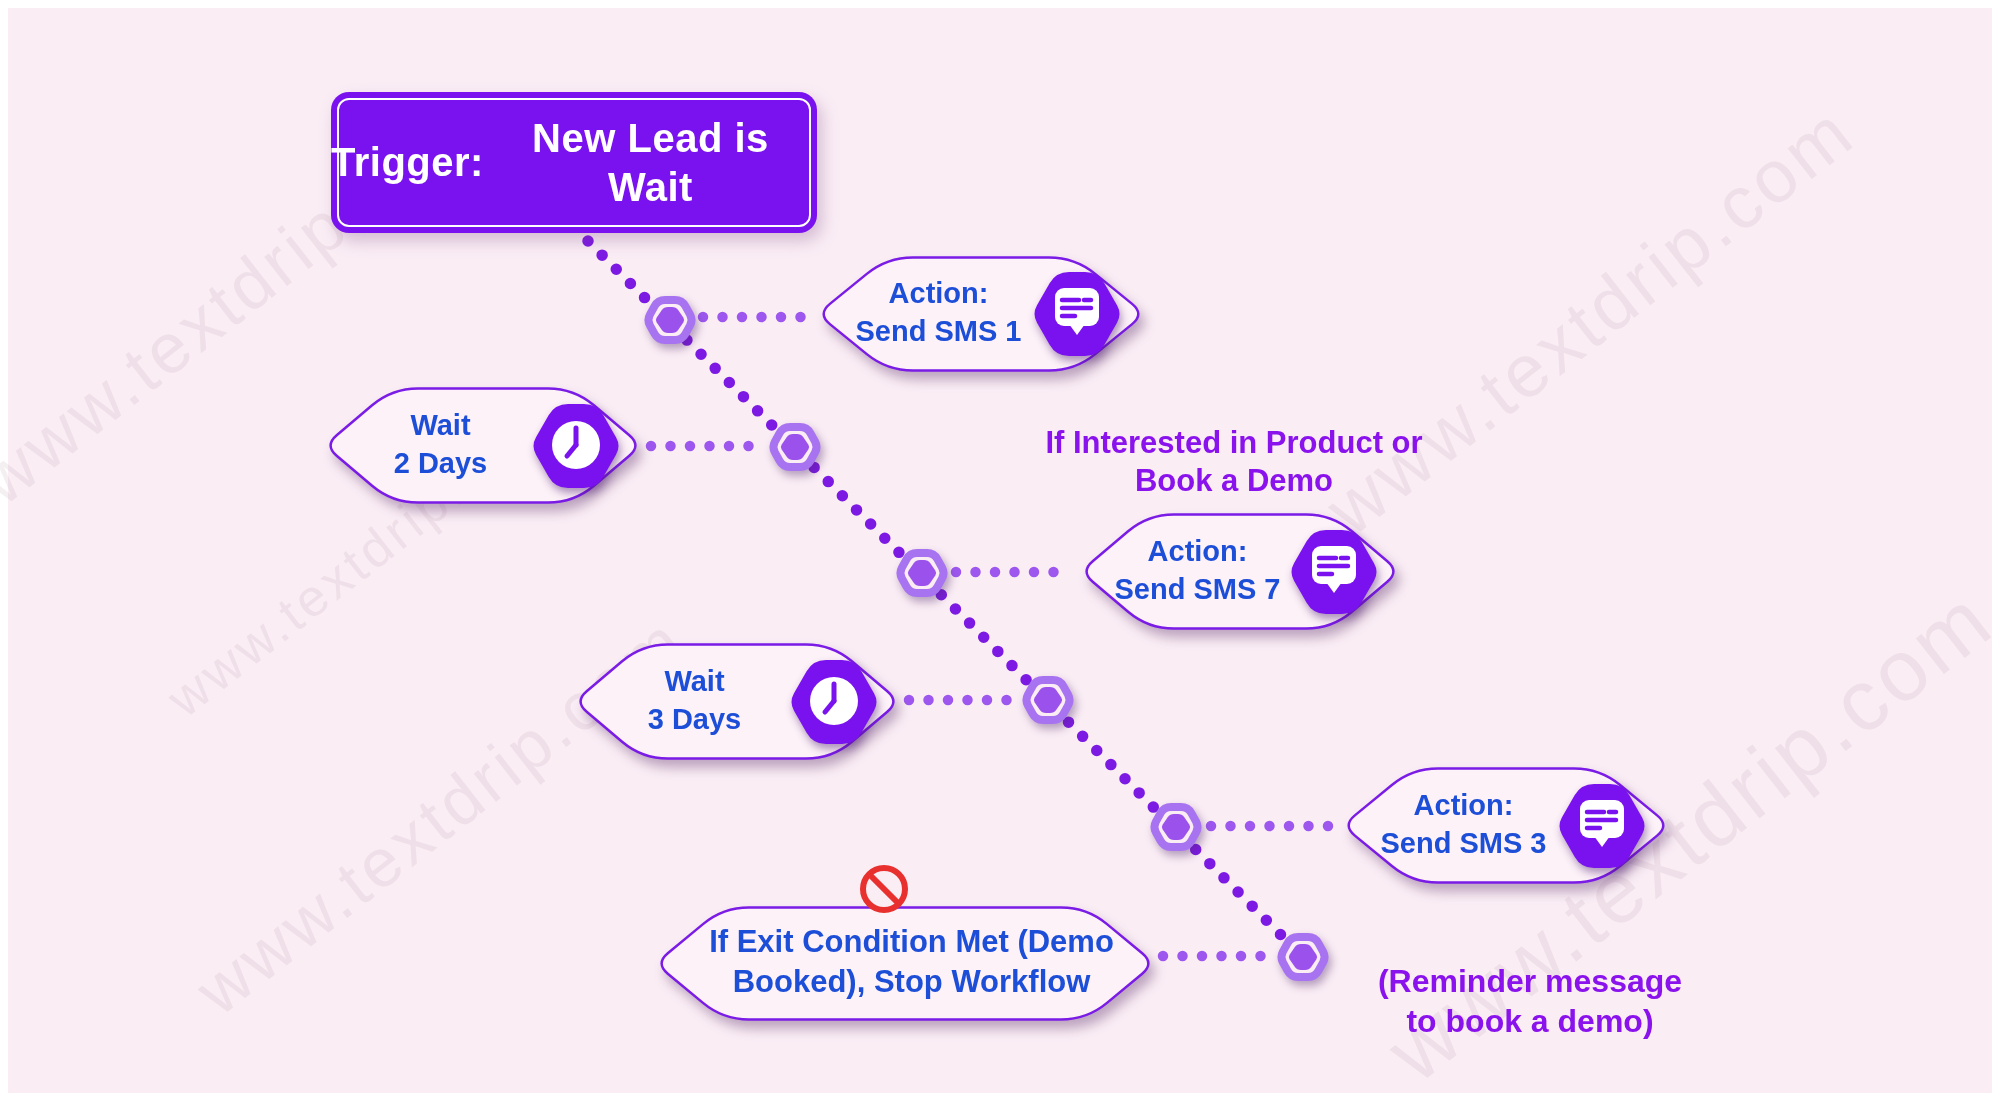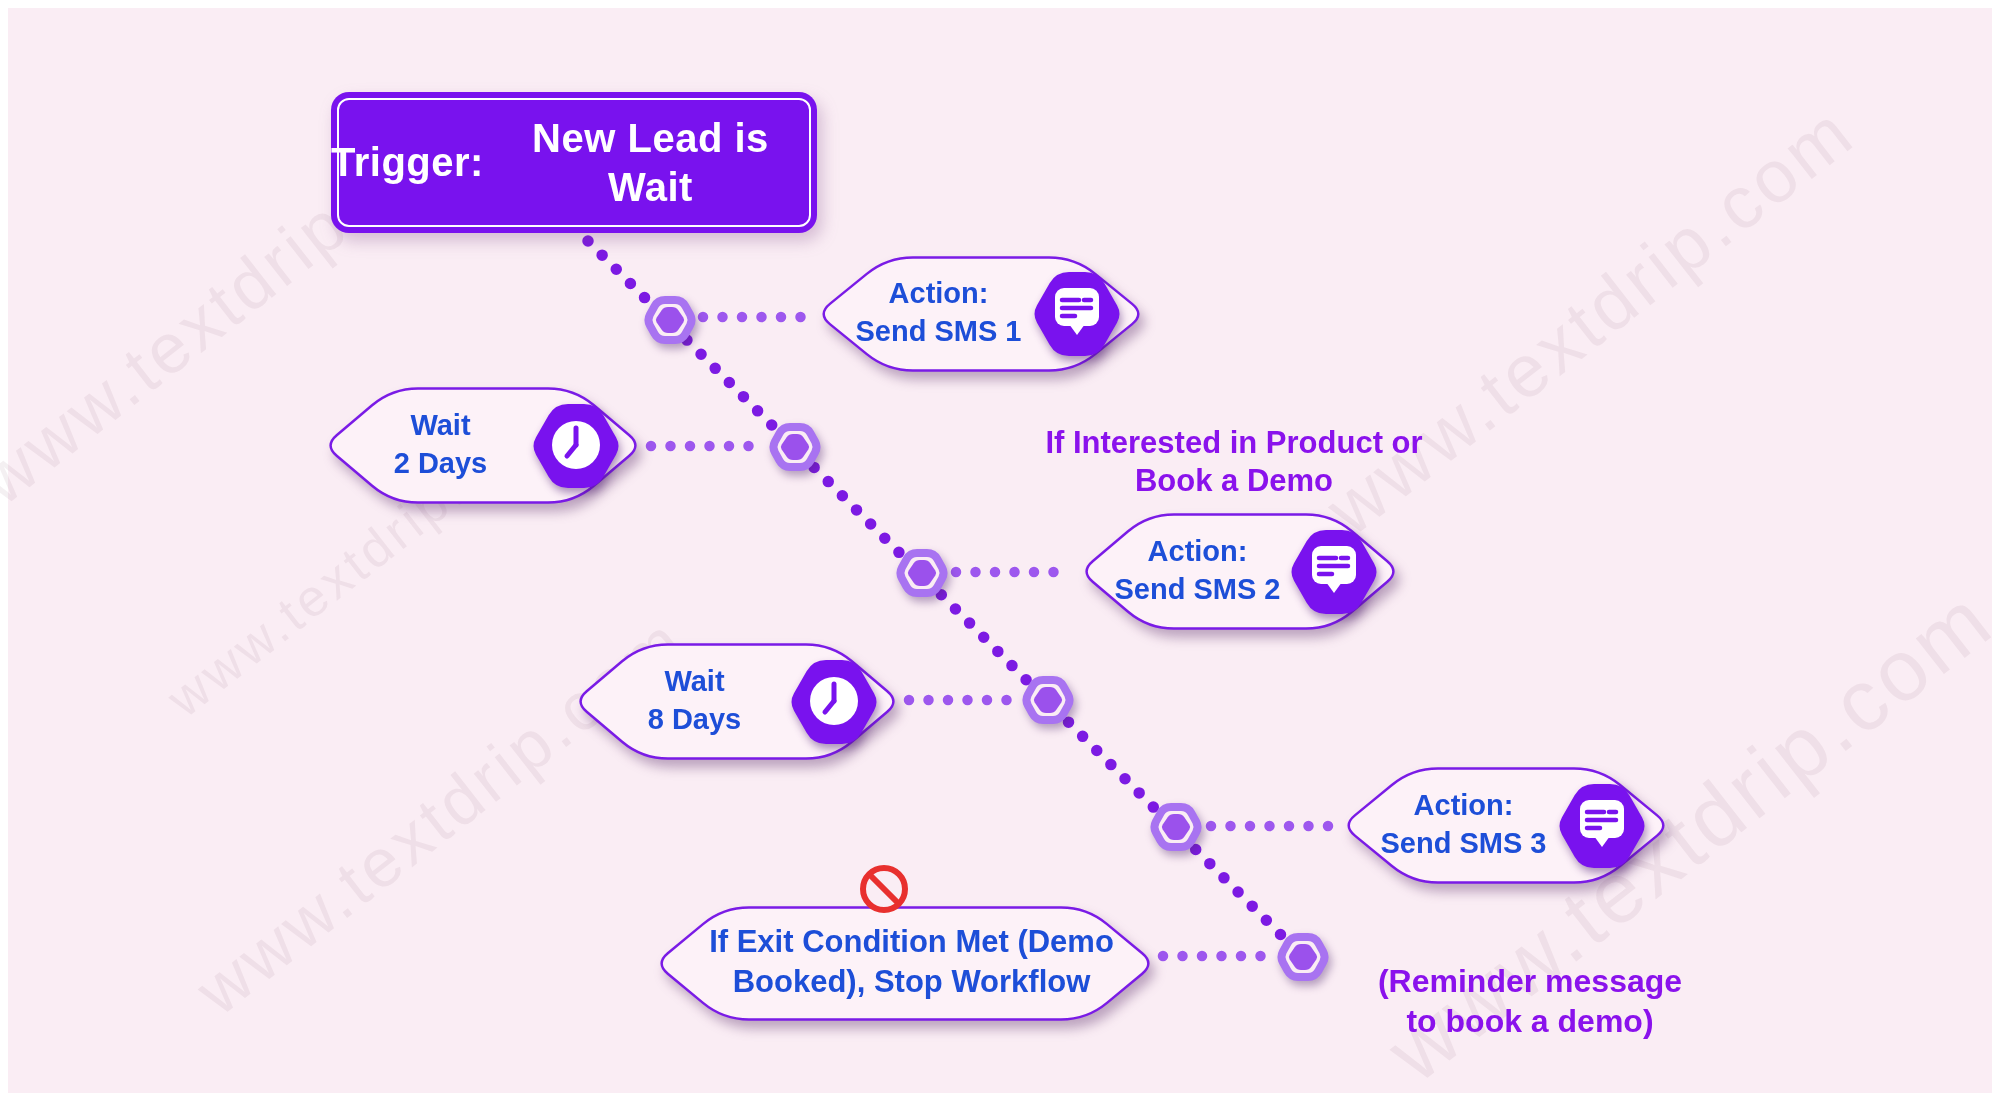--- a/index.html
+++ b/index.html
@@ -149,42 +149,42 @@
     <div>If Interested in Product or</div>
     <div>Book a Demo</div>
   </div>
 
   <div class="box" style="left:1078px;top:512px;width:324px;height:119px;">
     <svg class="shape" width="324" height="119">
         <path class="pill" d="M50.1,19.3 Q70,2.5 96.0,2.5 L228.0,2.5 Q254,2.5 273.9,19.3 L309.3,49.2 Q321.5,59.5 309.3,69.8 L273.9,99.7 Q254,116.5 228.0,116.5 L96.0,116.5 Q70,116.5 50.1,99.7 L14.7,69.8 Q2.5,59.5 14.7,49.2 Z"></path>
       </svg>
     <div class="box-text" style="right:112px;">
       <div>Action:</div>
-      <div>Send SMS 2</div>
+      <div>Send SMS 7</div>
     </div>
     <svg class="hexicon" style="right:22px;" width="92" height="86">
       <path class="hexfill" d="M18.6,12.3 Q25,1 38.0,1.0 L54.0,1.0 Q67,1 73.4,12.3 L86.0,34.3 Q91,43 86.0,51.7 L73.4,73.7 Q67,85 54.0,85.0 L38.0,85.0 Q25,85 18.6,73.7 L6.0,51.7 Q1,43 6.0,34.3 Z"></path>
       <g>
         <rect x="24" y="17" width="44" height="38" rx="9" fill="#ffffff"></rect>
         <polygon points="38,53 54,53 46,64" fill="#ffffff"></polygon>
         <line class="glyph-stroke" x1="31" y1="29" x2="48" y2="29"></line>
         <line class="glyph-stroke" x1="53" y1="29" x2="60" y2="29"></line>
         <line class="glyph-stroke" x1="31" y1="37" x2="60" y2="37"></line>
         <line class="glyph-stroke" x1="31" y1="45" x2="44" y2="45"></line>
       </g>
     </svg>
   </div>
 
   <div class="box" style="left:572px;top:642px;width:330px;height:119px;">
     <svg class="shape" width="330" height="119">
         <path class="pill" d="M50.1,19.3 Q70,2.5 96.0,2.5 L234.0,2.5 Q260,2.5 279.9,19.3 L315.3,49.2 Q327.5,59.5 315.3,69.8 L279.9,99.7 Q260,116.5 234.0,116.5 L96.0,116.5 Q70,116.5 50.1,99.7 L14.7,69.8 Q2.5,59.5 14.7,49.2 Z"></path>
       </svg>
     <div class="box-text" style="right:112px;">
       <div>Wait</div>
-      <div>8 Days</div>
+      <div>3 Days</div>
     </div>
     <svg class="hexicon" style="right:22px;" width="92" height="86">
       <path class="hexfill" d="M18.6,12.3 Q25,1 38.0,1.0 L54.0,1.0 Q67,1 73.4,12.3 L86.0,34.3 Q91,43 86.0,51.7 L73.4,73.7 Q67,85 54.0,85.0 L38.0,85.0 Q25,85 18.6,73.7 L6.0,51.7 Q1,43 6.0,34.3 Z"></path>
       <g>
         <circle cx="46" cy="42" r="24" fill="#ffffff"></circle>
         <line x1="46" y1="42" x2="46" y2="25" stroke="#7912EE" stroke-width="5" stroke-linecap="round"></line>
         <line x1="46" y1="42" x2="37" y2="53" stroke="#7912EE" stroke-width="5" stroke-linecap="round"></line>
       </g>
     </svg>
   </div>

